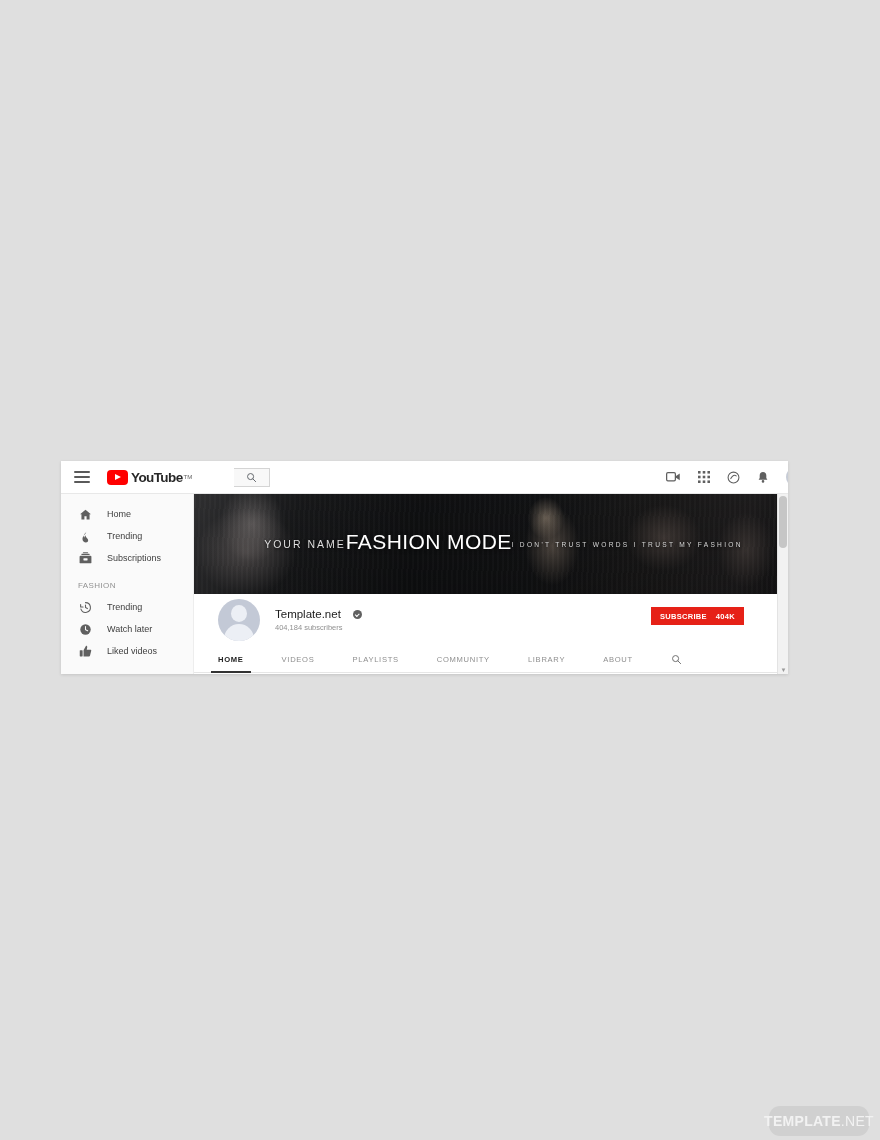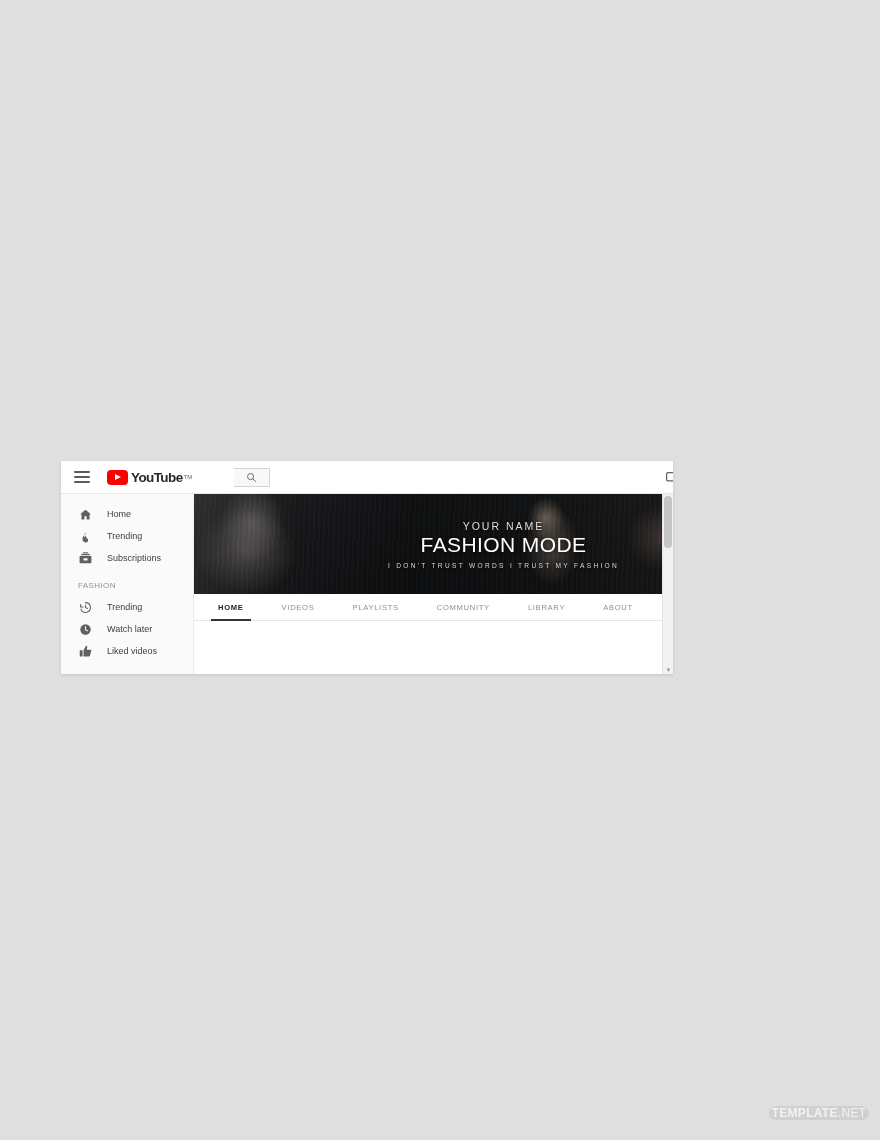--- a/index.html
+++ b/index.html
@@ -10,21 +10,21 @@
     background: #dfdfdf;
     font-family: "Liberation Sans", sans-serif;
     overflow: hidden;
   }
 
   
   .window {
     position: absolute;
     left: 61px;
     top: 461px;
-    width: 612px;
+    width: 727px;
     height: 213px;
     background: #ffffff;
     overflow: hidden;
     box-shadow: 0 1px 3px rgba(0,0,0,0.12);
   }
 
   
   .header {
     position: absolute;
     left: 0; top: 0;
@@ -190,21 +190,21 @@
   }
   .banner-photo::after {
     content: "";
     position: absolute; inset: 0;
     background:
       repeating-linear-gradient(92deg, rgba(255,255,255,0.018) 0 2px, rgba(0,0,0,0.03) 2px 5px),
       linear-gradient(180deg, rgba(0,0,0,0.18) 0%, rgba(0,0,0,0.34) 100%);
   }
   .banner-txt {
     position: absolute; inset: 0;
-    display: flex; flex-direction: column;
+    display: flex; flex-direction: row;
     align-items: center; justify-content: center;
     color: #ffffff;
     z-index: 2;
   }
   .banner-your-name {
     font-size: 10.5px;
     letter-spacing: 2px;
     color: #dedede;
     font-weight: 400;
     margin-bottom: 1px;
@@ -355,25 +355,25 @@
     left: 0; width: 11px; height: 9px;
     display: flex; align-items: center; justify-content: center;
     font-size: 6px; color: #9a9a9a;
     cursor: pointer;
   }
 
   
   .watermark {
     position: absolute;
     left: 769px; top: 1106px;
-    width: 100px; height: 14px;
+    width: 100px; height: 30px;
     border-radius: 11px;
     background: #d0d0d0;
     display: flex; align-items: center; justify-content: center;
-    font-size: 12px; color: #f2f2f2;
+    font-size: 14px; color: #f2f2f2;
     letter-spacing: 0.3px;
   }
   .watermark b { font-weight: bold; }
 </style>
 </head>
 <body>
 
 <div class="window">
 
   <div class="header">
@@ -507,20 +507,34 @@
 
     <div class="banner">
       <div class="banner-photo"></div>
       <div class="banner-txt">
         <div class="banner-your-name">YOUR NAME</div>
         <div class="banner-title">FASHION MODE</div>
         <div class="banner-tagline">I DON'T TRUST WORDS I TRUST MY FASHION</div>
       </div>
     </div>
 
+    <div class="channel-row">
+      <div class="avatar-lg"></div>
+      <div class="channel-meta">
+        <div class="channel-name-row">
+          <span class="channel-name">Template.net</span>
+          <span class="verified"></span>
+        </div>
+        <div class="sub-count">404,184 subscribers</div>
+      </div>
+      <div class="subscribe-btn">
+        <span>SUBSCRIBE</span>
+        <span>404K</span>
+      </div>
+    </div>
 
     <div class="tabs-row">
       <div class="tab active">HOME</div>
       <div class="tab">VIDEOS</div>
       <div class="tab">PLAYLISTS</div>
       <div class="tab">COMMUNITY</div>
       <div class="tab">LIBRARY</div>
       <div class="tab">ABOUT</div>
       <div class="tab-search">
         <svg width="11" height="11" viewBox="0 0 24 24">

